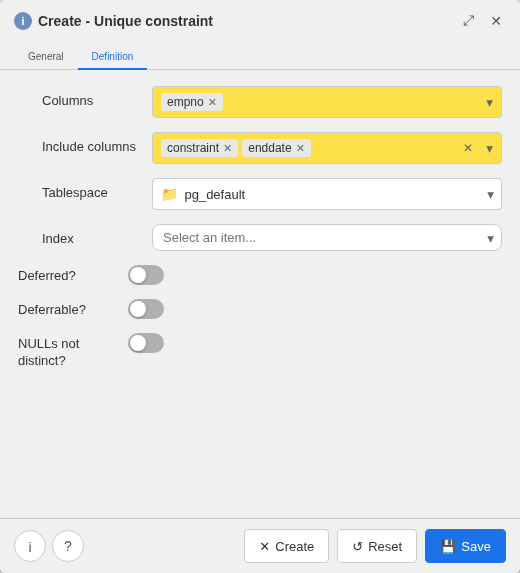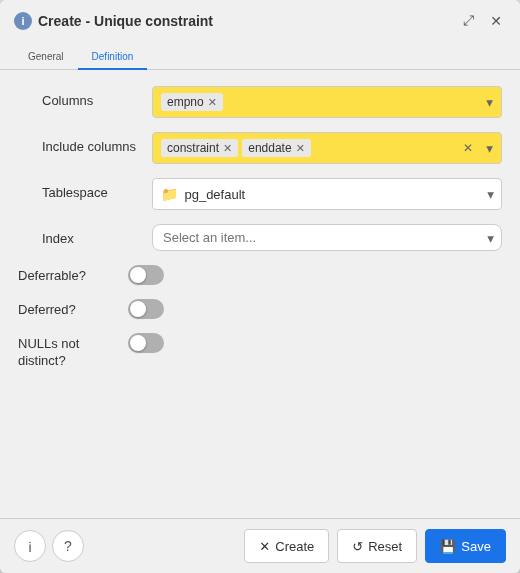--- a/index.html
+++ b/index.html
@@ -369,28 +369,28 @@
     <div class="form-row">
       <div class="form-label">Index</div>
       <div class="select-wrapper">
         <input type="text" class="select-input" readonly="" placeholder="Select an item..." style="">
         <button class="dropdown-arrow-btn">▾</button>
       </div>
     </div>
 
 
     <div class="toggle-row">
-      <div class="toggle-label">Deferrable?</div>
+      <div class="toggle-label">Deferred?</div>
       <div class="toggle">
         <div class="toggle-thumb"></div>
       </div>
     </div>
 
     <div class="toggle-row">
-      <div class="toggle-label">Deferred?</div>
+      <div class="toggle-label">Deferrable?</div>
       <div class="toggle">
         <div class="toggle-thumb"></div>
       </div>
     </div>
 
     <div class="toggle-row">
       <div class="toggle-label">NULLs not distinct?</div>
       <div class="toggle">
         <div class="toggle-thumb"></div>
       </div>

